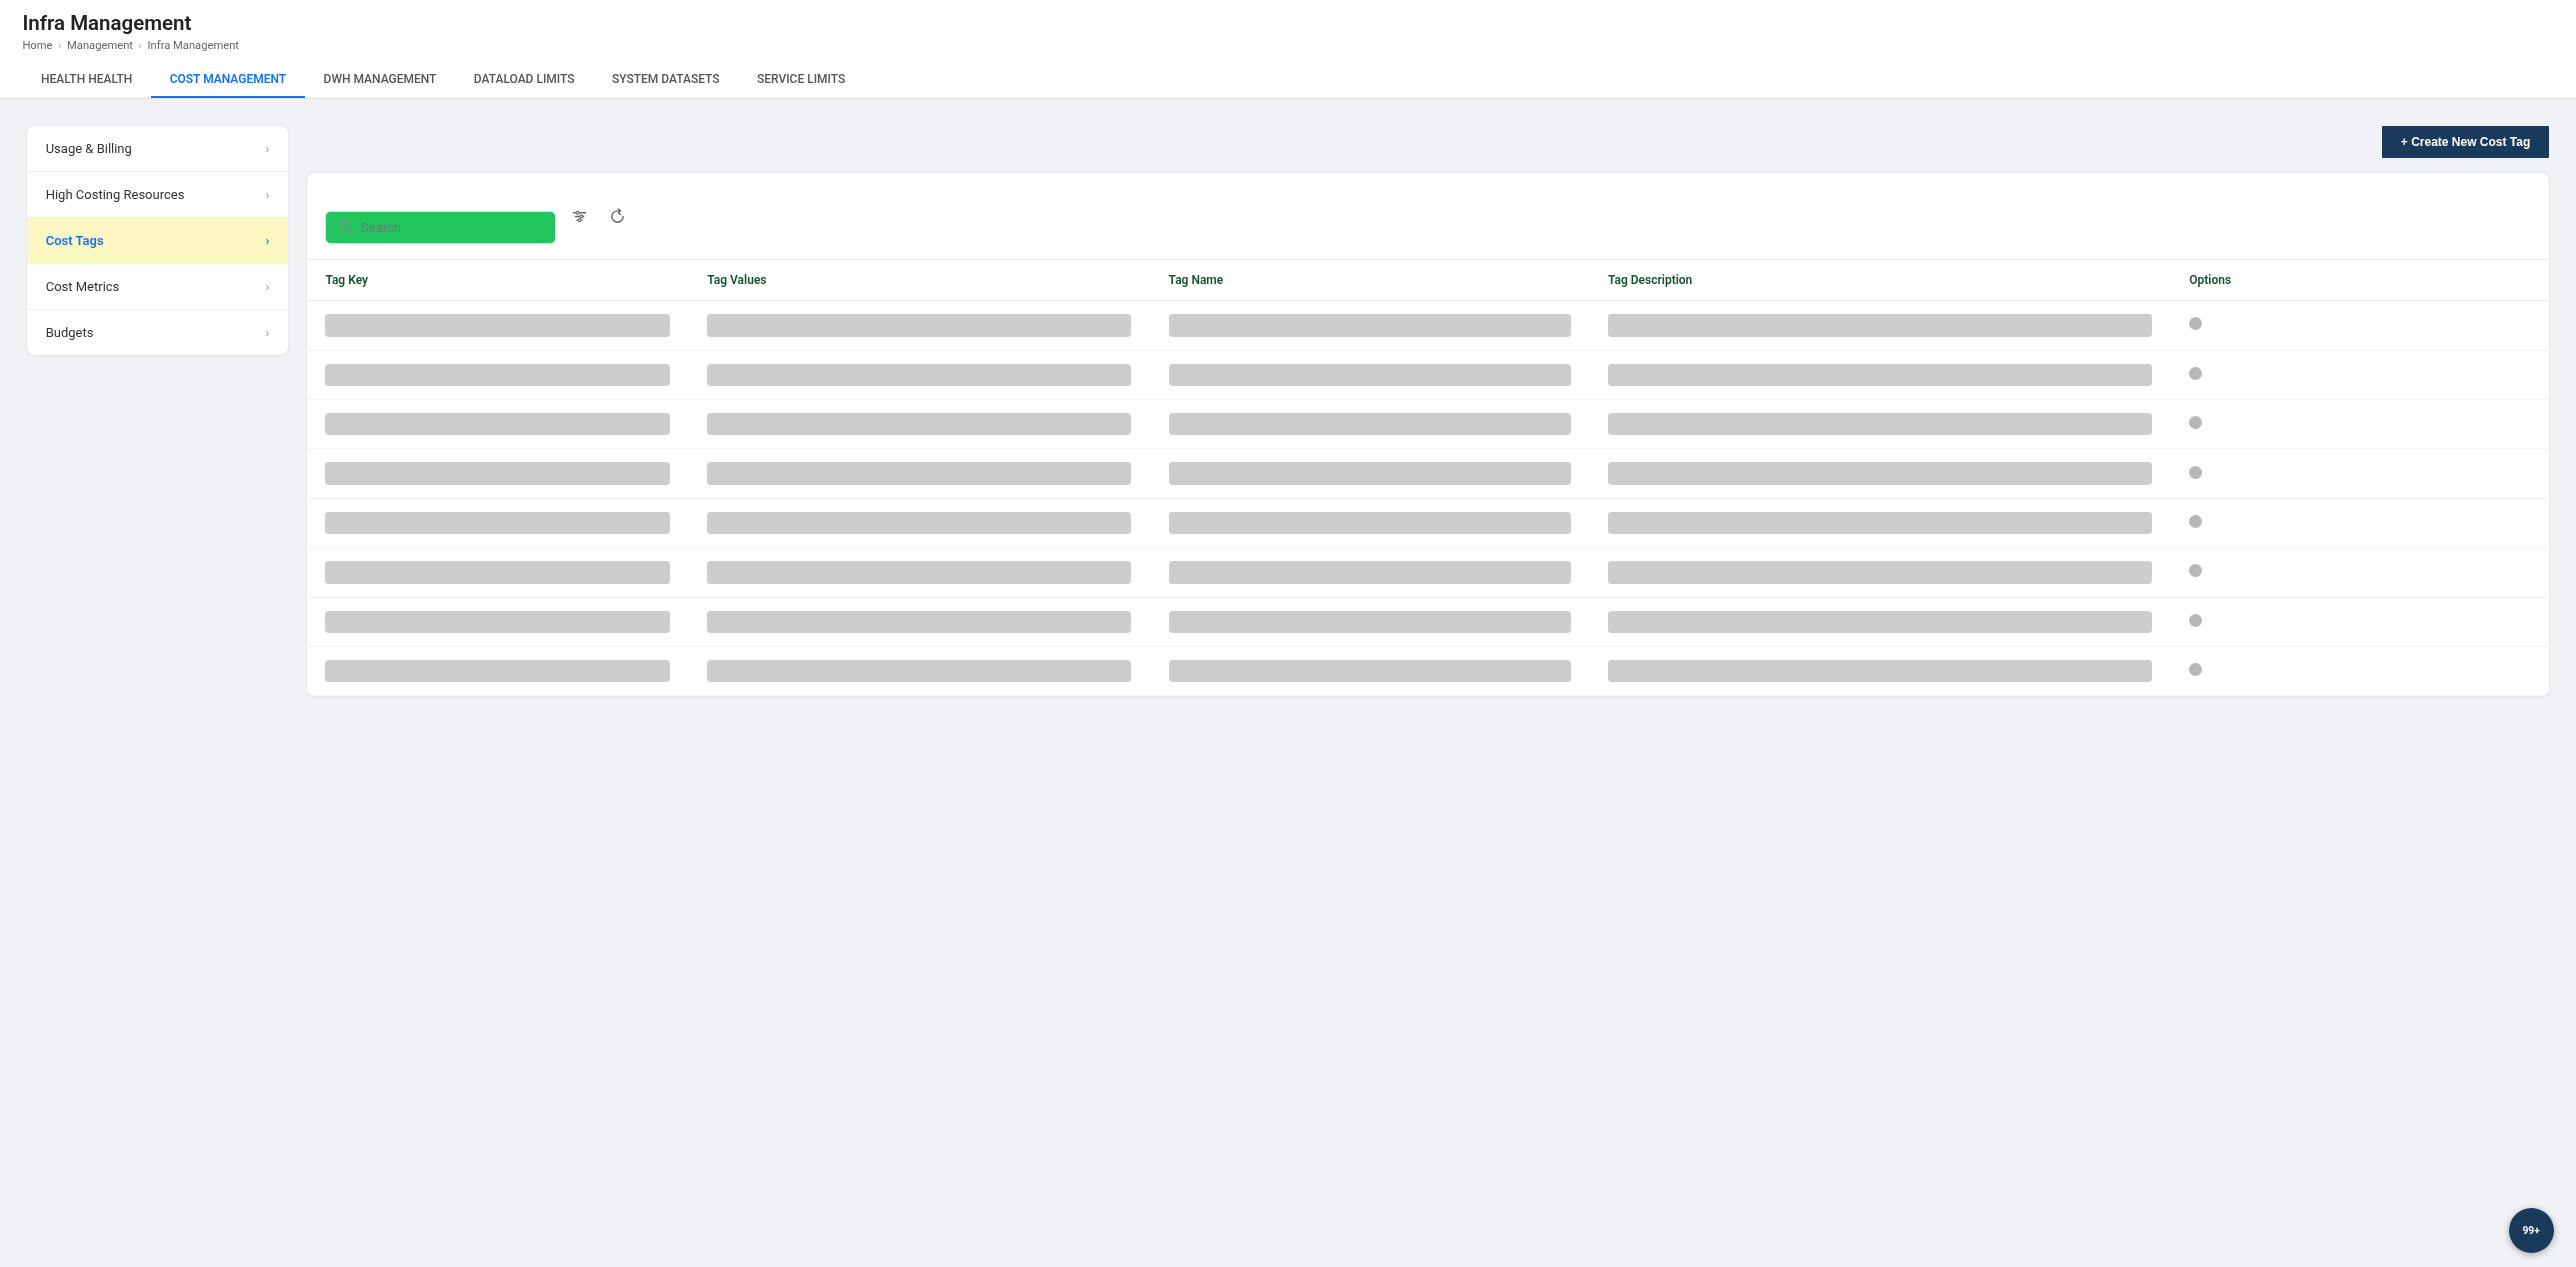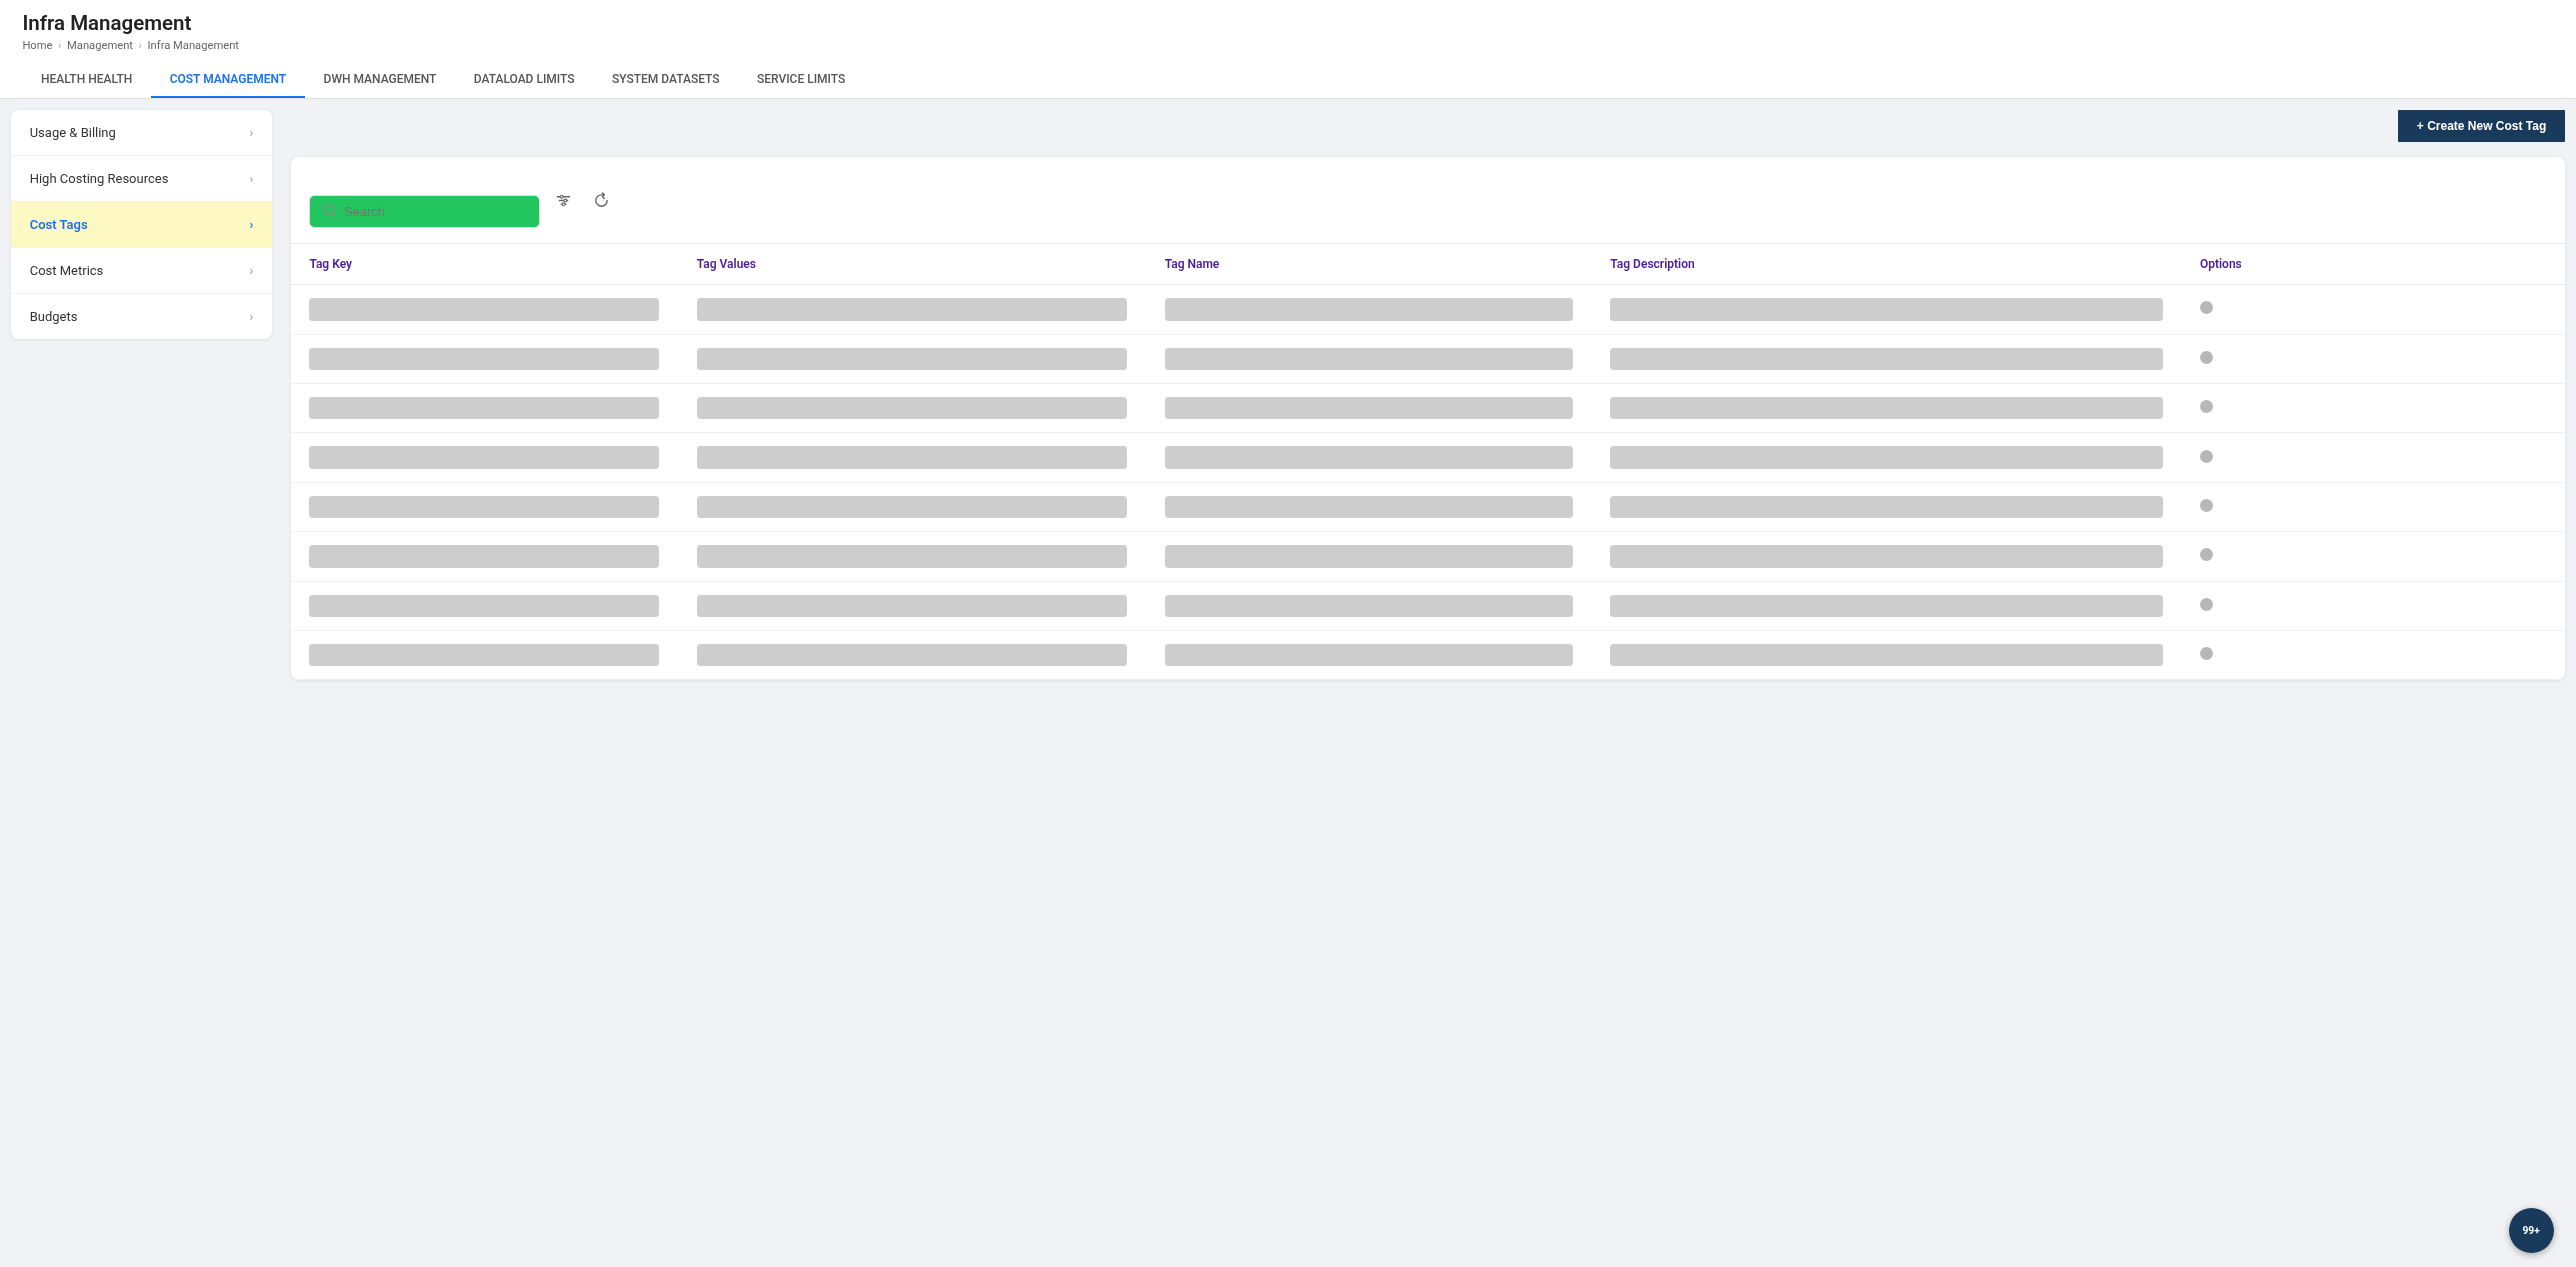--- a/index.html
+++ b/index.html
@@ -56,21 +56,21 @@
     .tab-nav li.active {
       color: #1a73e8;
       border-bottom: 2.8px solid #1a73e8;
       font-weight: 600;
     }
 
     
     .main-layout {
       display: flex;
       gap: 0;
-      padding: 11px;
+      padding: 27px;
       min-height: calc(100vh - 112px);
     }
 
     
     .sidebar {
       width: 261px;
       flex-shrink: 0;
       background: #fff;
       border-radius: 7.5px;
       overflow: hidden;
@@ -186,21 +186,21 @@
       border-collapse: collapse;
     }
     .data-table thead tr {
       border-bottom: 0.9px solid #e8e8e8;
     }
     .data-table thead th {
       text-align: left;
       padding: 13px 18.7px;
       font-size: 12px;
       font-weight: 600;
-      color: #4c1d95;
+      color: #14532d;
     }
     .data-table tbody tr {
       border-bottom: 0.9px solid #f2f2f2;
     }
     .data-table tbody td {
       padding: 13px 18.7px;
       vertical-align: middle;
     }
 
     

